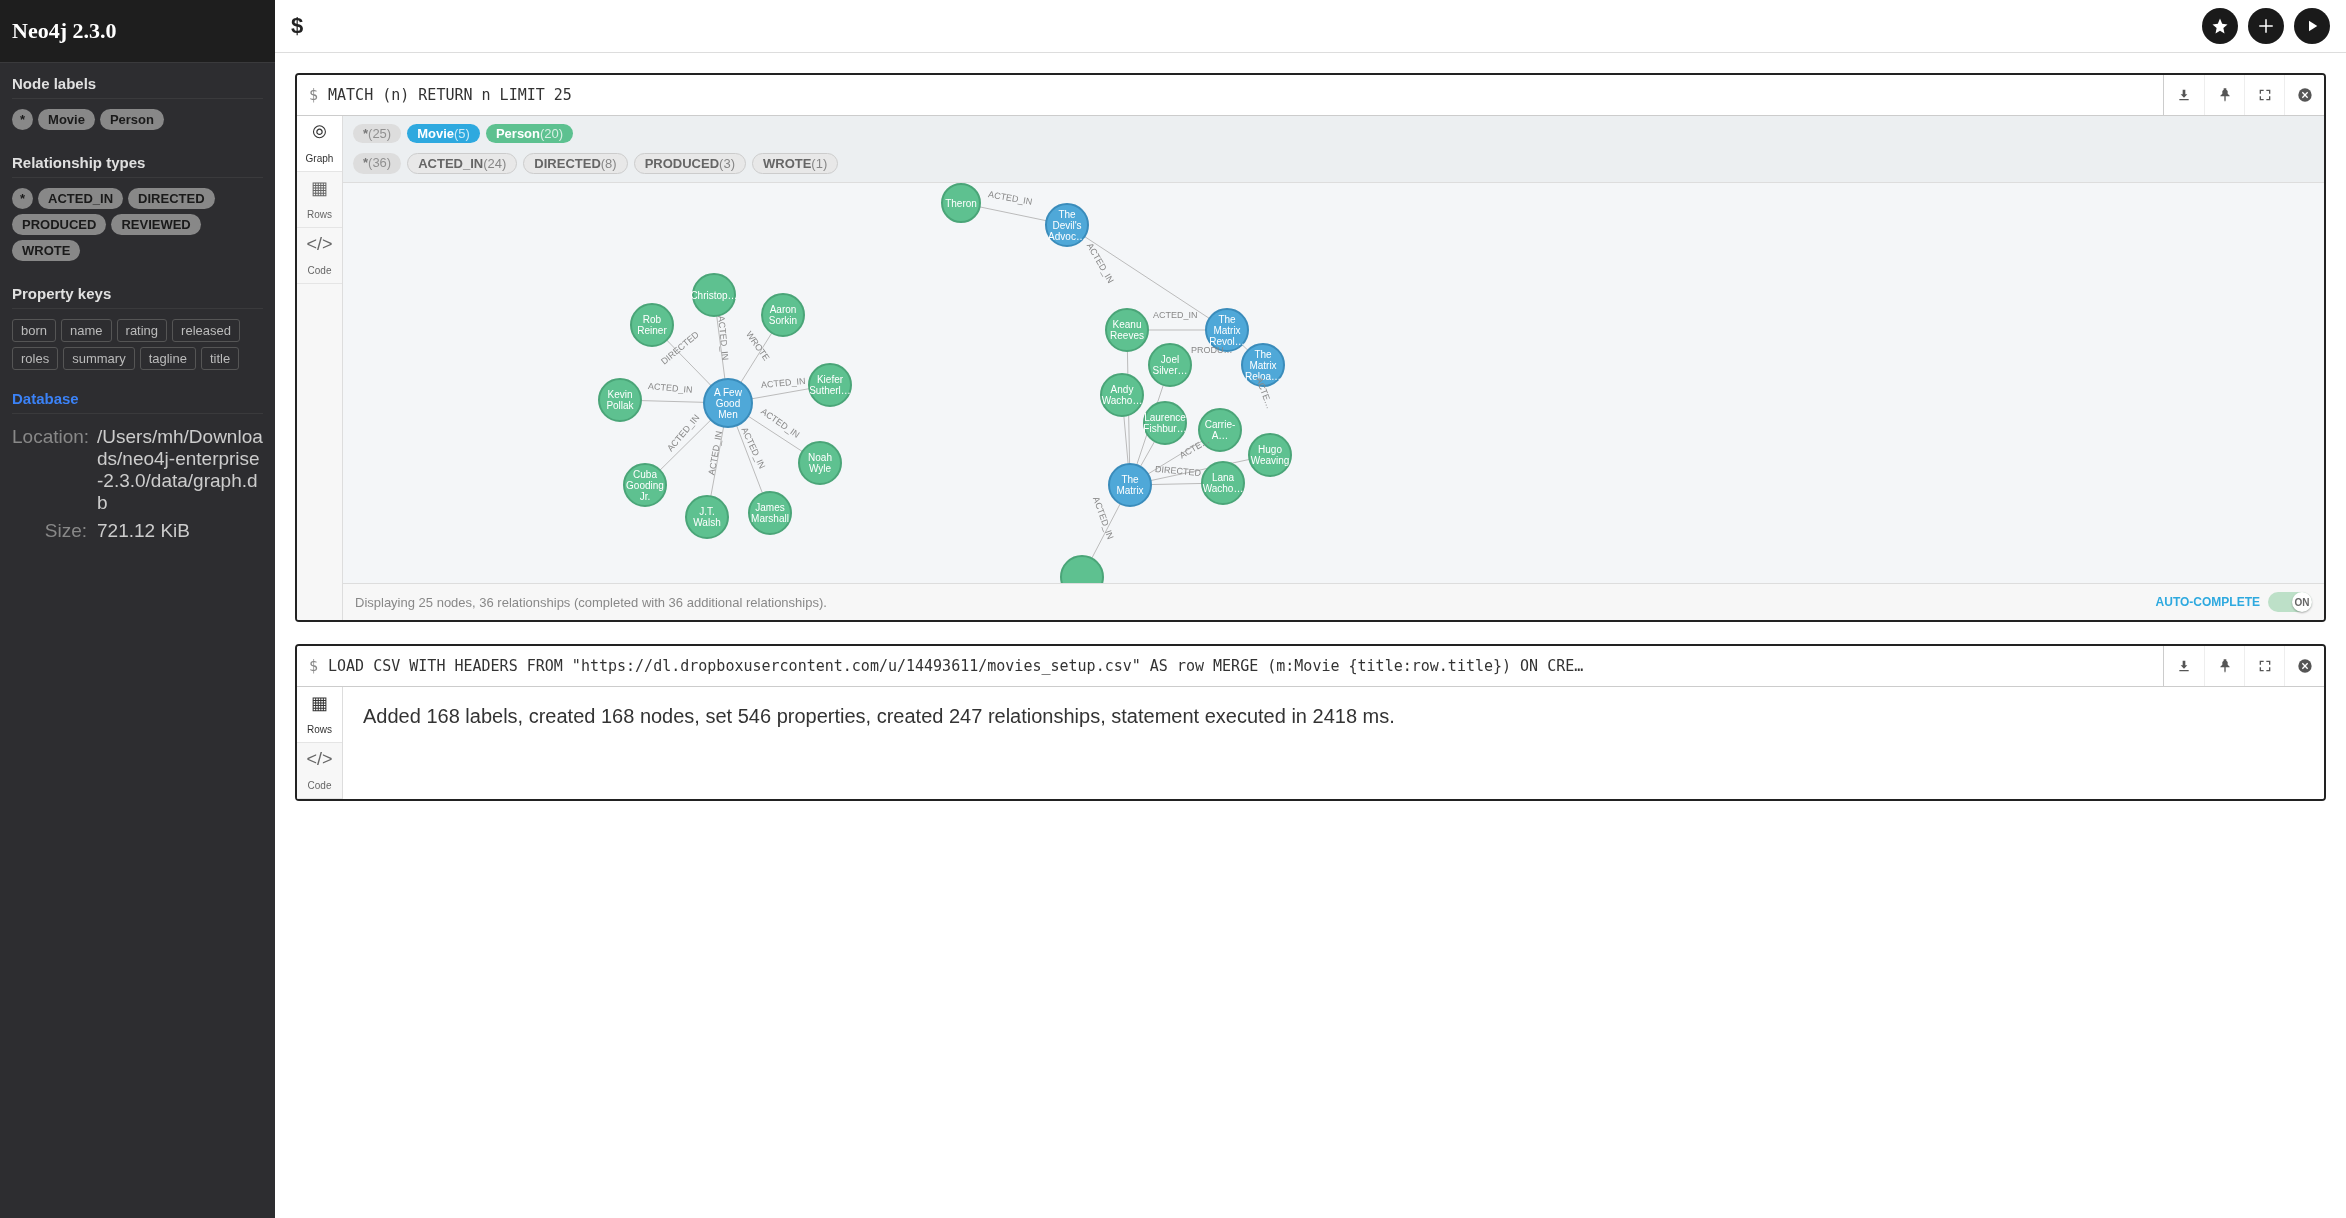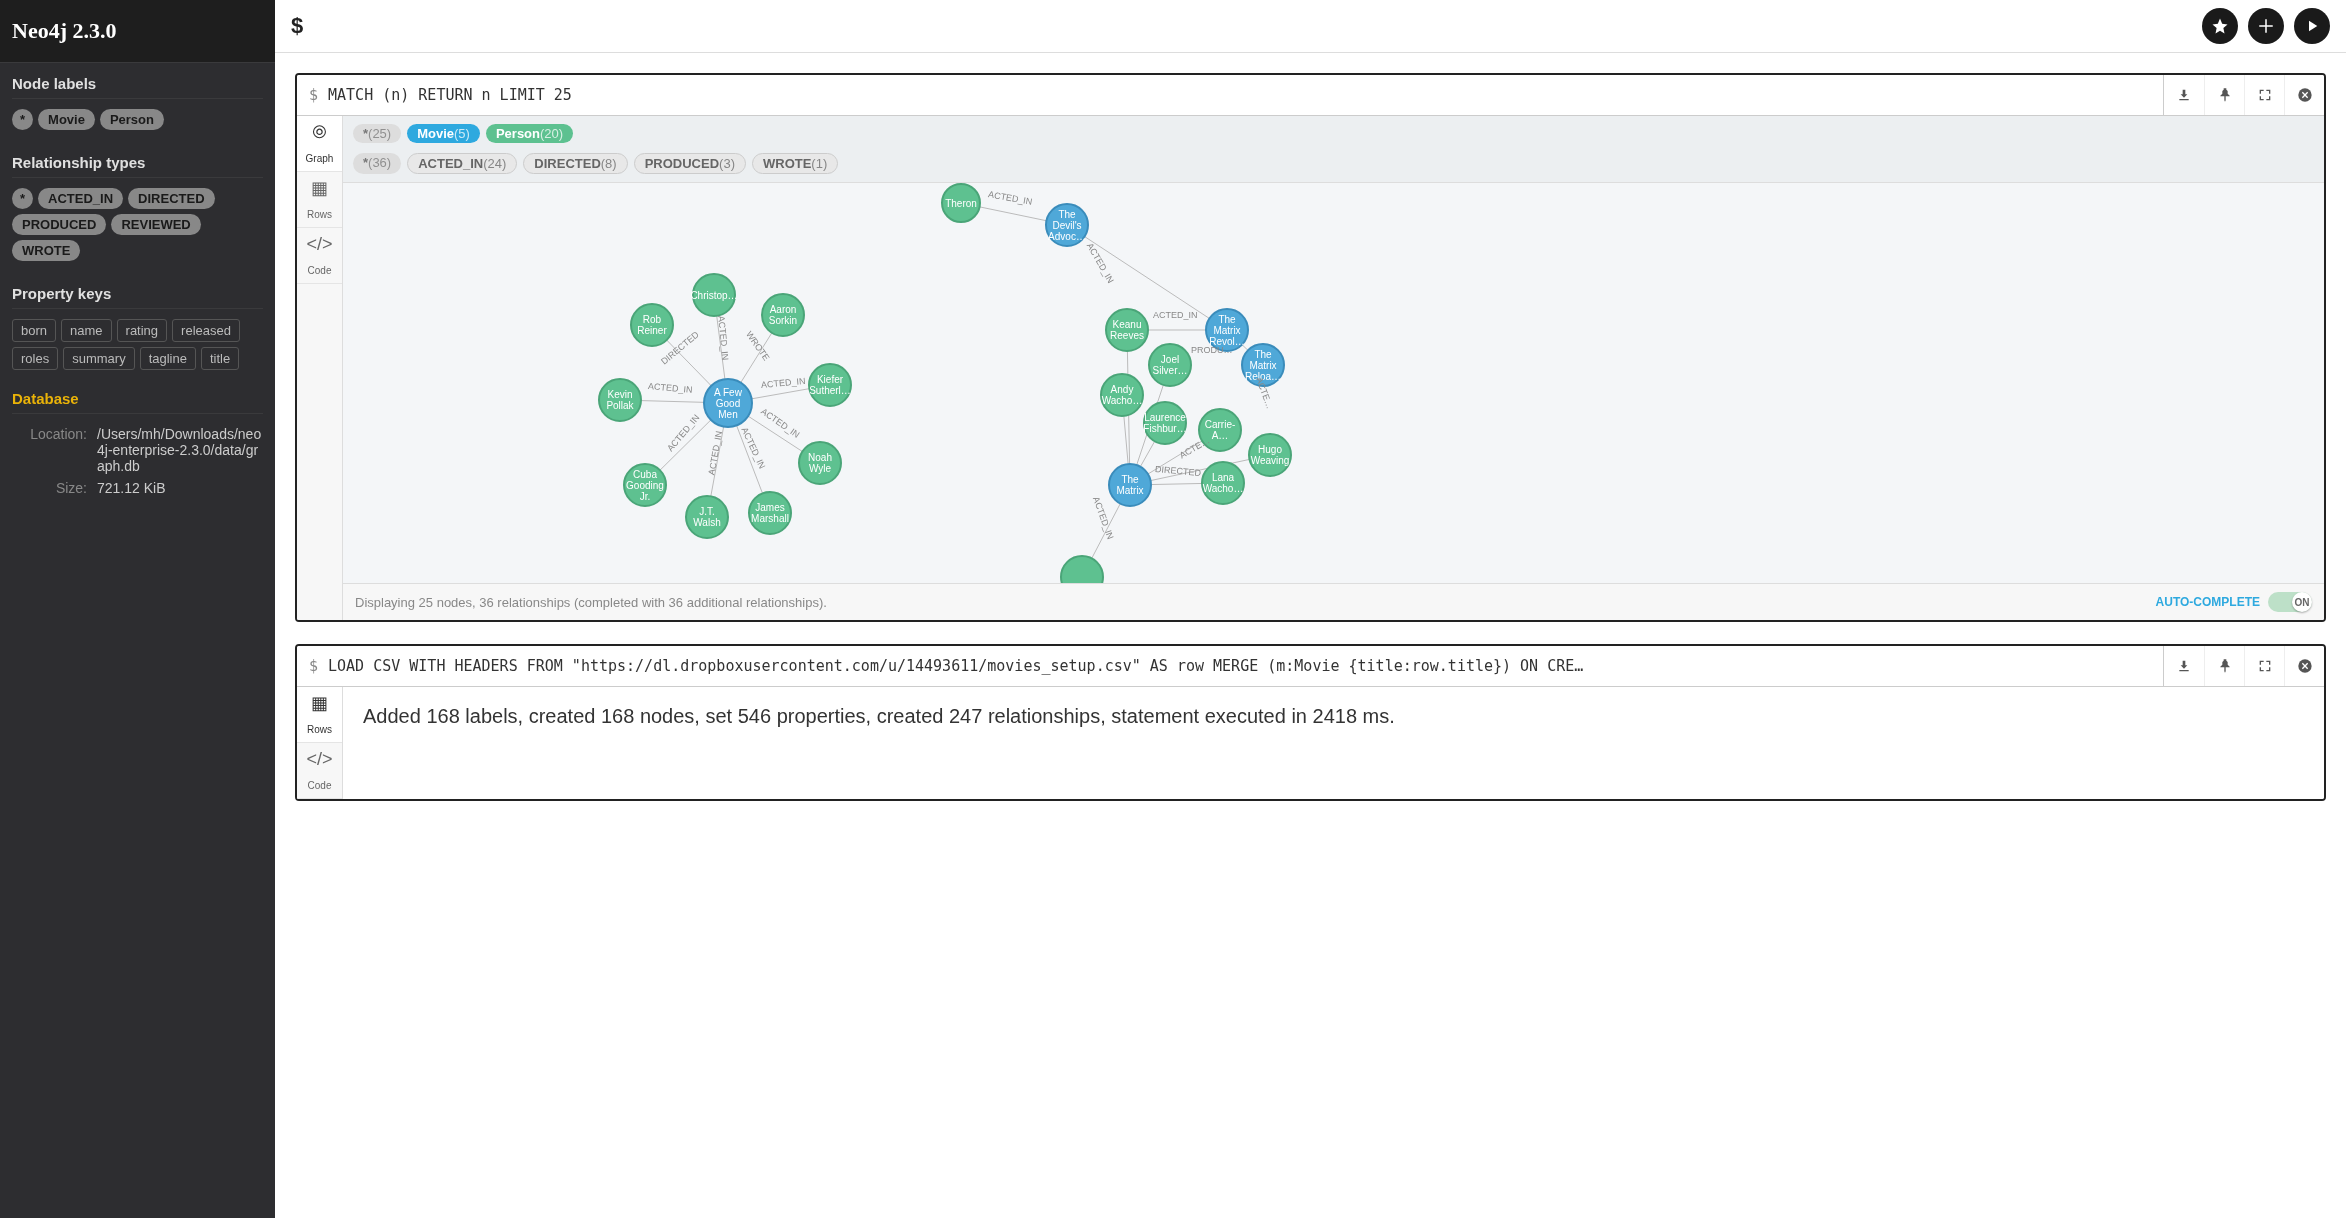--- a/index.html
+++ b/index.html
@@ -11,22 +11,22 @@
 .sidebar-header { background: #1e1e1e; padding: 18px 12px; border-bottom: 1px solid #3a3a3c; }
 .sidebar-header h1 { font-size: 22px; font-weight: 700; color: #fff; font-family: Liberation Serif, serif; }
 .sidebar-section { padding: 12px; }
 .sidebar-section h2 { font-size: 15px; font-weight: 700; color: #e0e0e0; margin-bottom: 10px; padding-bottom: 6px; border-bottom: 1px solid #3a3a3c; }
 .pill-group { display: flex; flex-wrap: wrap; gap: 5px; }
 .pill { background: #888; color: #1a1a1a; border-radius: 12px; padding: 3px 10px; font-size: 13px; font-weight: 700; cursor: pointer; }
 .pill.star { padding: 3px 8px; }
 .box-group { display: flex; flex-wrap: wrap; gap: 5px; }
 .box { border: 1px solid #555; color: #bbb; border-radius: 3px; padding: 3px 8px; font-size: 13px; cursor: pointer; }
 .db-info { padding: 8px 12px; }
-.db-info h2 { font-size: 15px; font-weight: 700; color: #eab308; margin-bottom: 12px; padding-bottom: 6px; border-bottom: 1px solid #3a3a3c; }
-.db-row { display: flex; margin-bottom: 6px; font-size: 14px; }
+.db-info h2 { font-size: 15px; font-weight: 700; color: #3b82f6; margin-bottom: 12px; padding-bottom: 6px; border-bottom: 1px solid #3a3a3c; }
+.db-row { display: flex; margin-bottom: 6px; font-size: 19px; }
 .db-label { width: 85px; text-align: right; color: #888; padding-right: 10px; }
 .db-value { flex: 1; color: #ccc; word-break: break-all; }
 
 
 .main { flex: 1; display: flex; flex-direction: column; background: #fff; }
 .topbar { display: flex; align-items: center; padding: 8px 16px; border-bottom: 1px solid #ddd; }
 .prompt { font-size: 22px; font-weight: 700; color: #222; margin-right: 10px; }
 .query-input { flex: 1; border: none; font-size: 16px; font-family: inherit; outline: none; }
 .topbar-icons { display: flex; gap: 10px; }
 .circle-btn { width: 36px; height: 36px; border-radius: 50%; background: #1a1a1a; color: #fff; display: flex; align-items: center; justify-content: center; font-size: 18px; cursor: pointer; }

